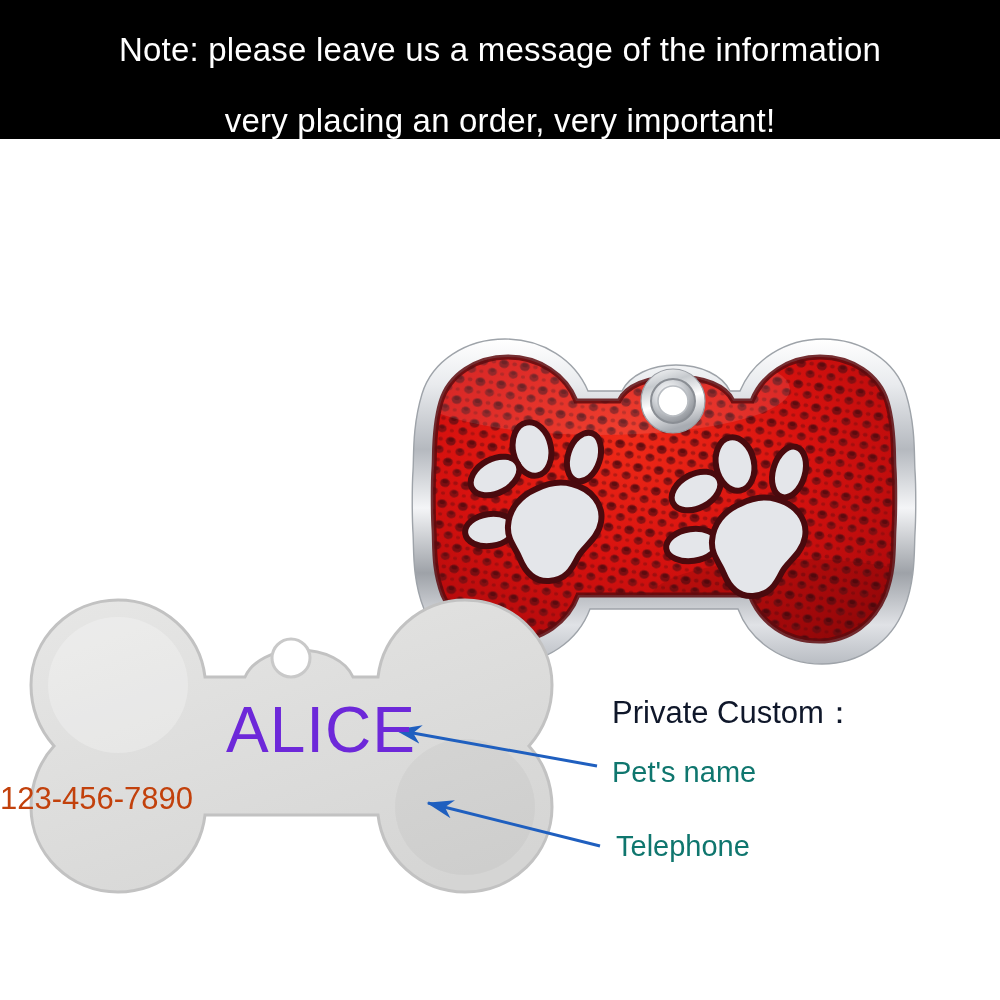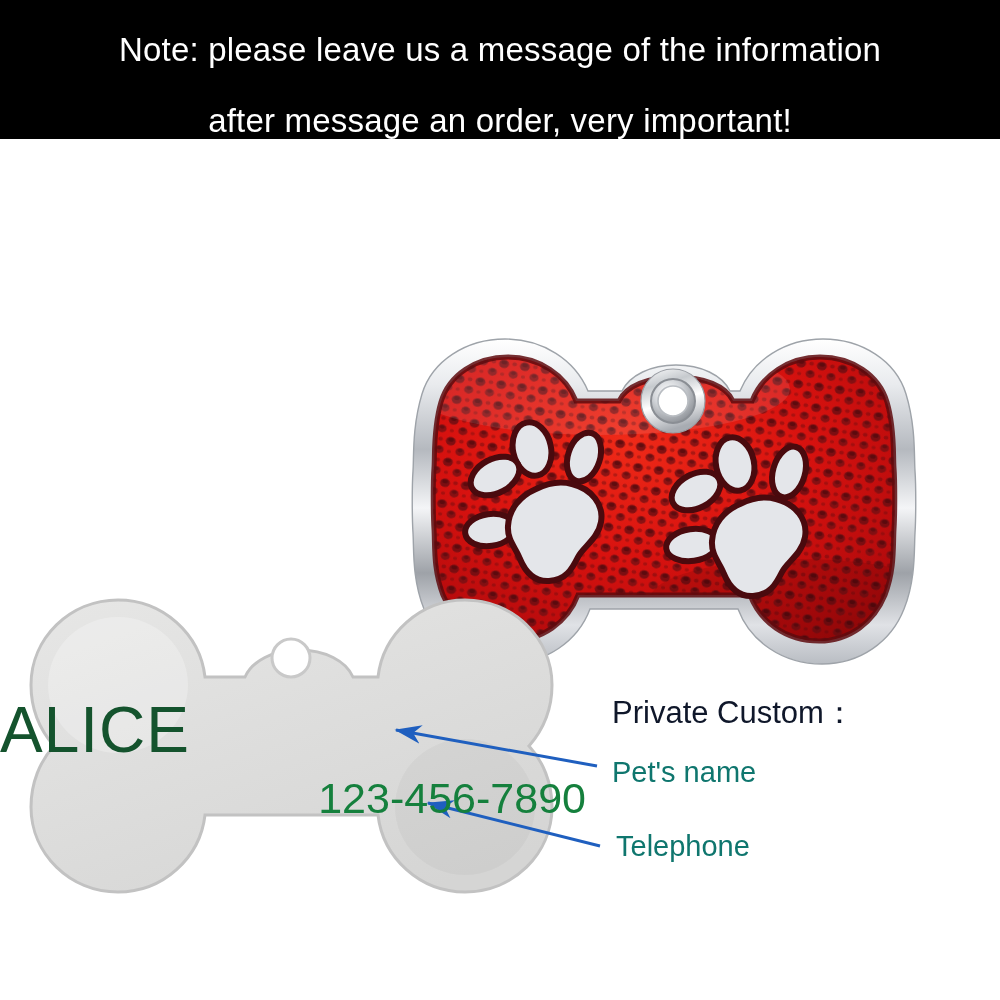--- a/index.html
+++ b/index.html
@@ -76,46 +76,47 @@
   }
   #ann-pet-name { margin-top: 22px; margin-left: 0px; }
   #ann-telephone { margin-top: 38px; margin-left: 4px; }
 
   
   #tag-text-name {
     position: absolute;
     left: 0px;
     top: 698px;
     width: 586px;
-    text-align: left;
+    text-align: center;
     font-size: 64px;
     line-height: 64px;
-    color: #14532d;
+    color: #6d28d9;
     letter-spacing: 1px;
     font-family: "Liberation Sans", sans-serif;
+    padding-left: 28px;
   }
   #tag-text-phone {
     position: absolute;
     left: 0px;
     top: 776px;
     width: 586px;
-    text-align: right;
-    font-size: 43px;
+    text-align: left;
+    font-size: 31px;
     line-height: 45px;
-    color: #15803d;
+    color: #c2410c;
     letter-spacing: 0px;
     font-family: "Liberation Sans", sans-serif;
   }
 </style>
 </head>
 <body>
 
 <div id="note-banner">
   <div class="note-line">Note: please leave us a message of the information</div>
-  <div class="note-line">after message an order, very important!</div>
+  <div class="note-line">very placing an order, very important!</div>
 </div>
 
 <div id="stage">
 
   <svg class="svg-abs" width="1000" height="861" viewBox="0 0 1000 861">
     <defs>
 
       <linearGradient id="chromeGrad" x1="0" y1="0" x2="0" y2="1">
         <stop offset="0%" stop-color="#ffffff"></stop>
         <stop offset="14%" stop-color="#e9ebee"></stop>

